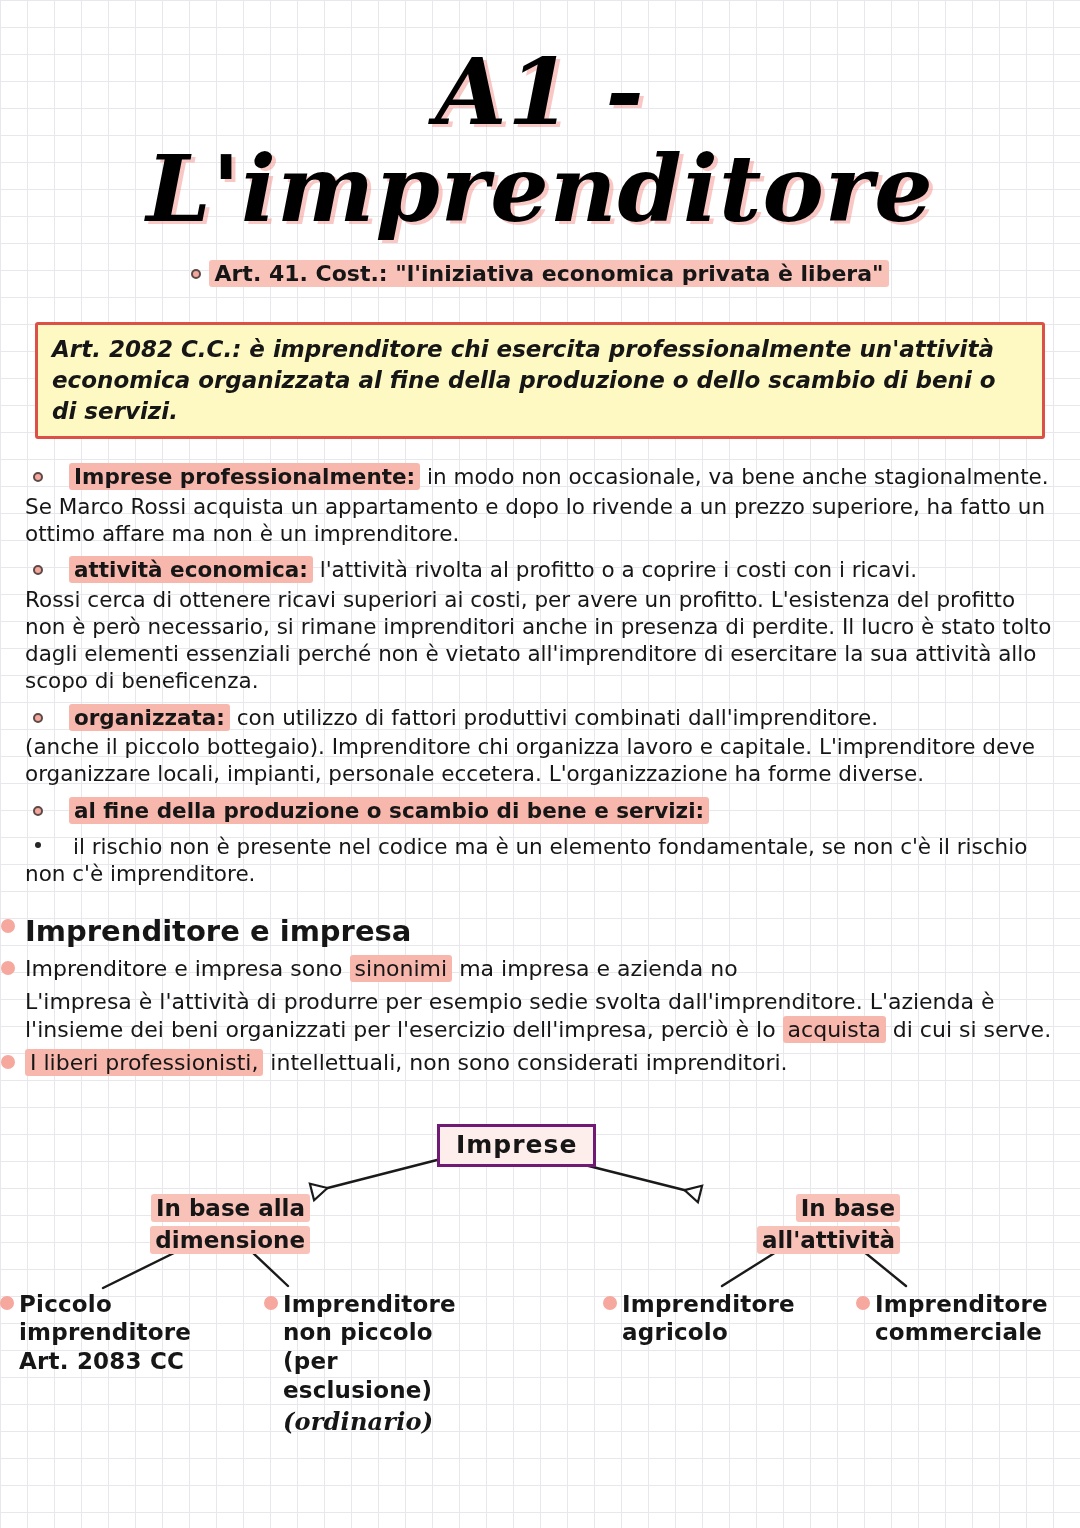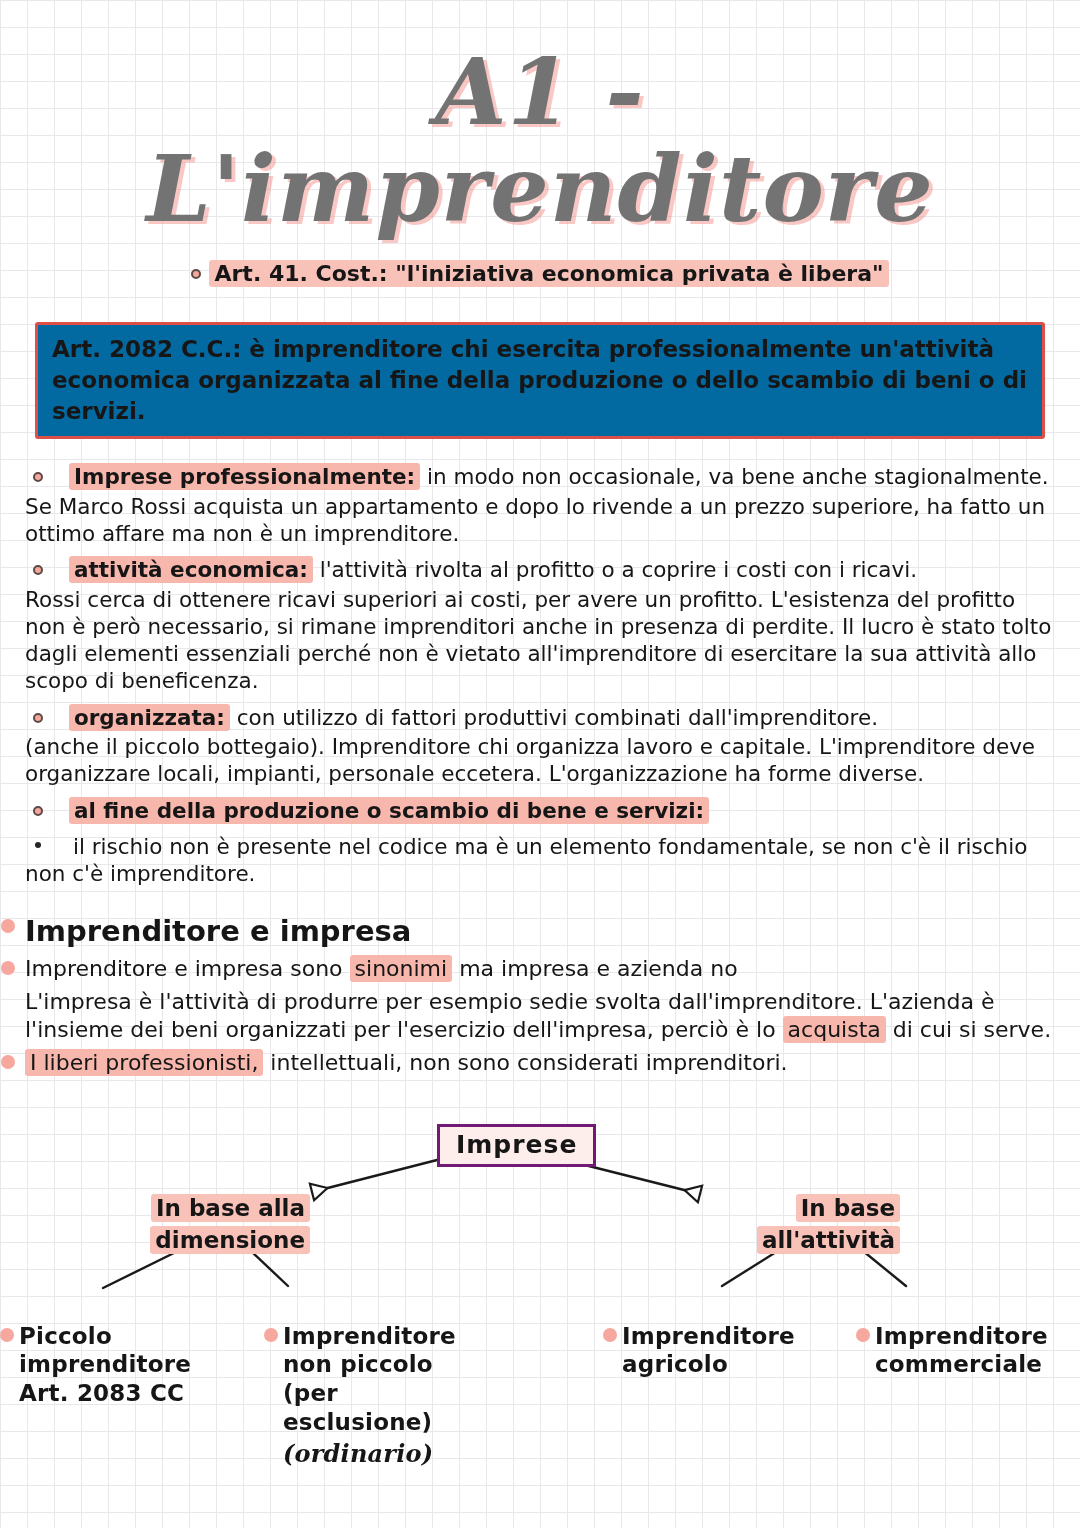--- a/index.html
+++ b/index.html
@@ -18,21 +18,21 @@
   .content { padding: 0 25px; }
 
   .title {
     text-align: center;
     margin-top: 44px;
     font-family: "DejaVu Serif", serif;
     font-style: italic;
     font-weight: bold;
     font-size: 92px;
     line-height: 1.05;
-    color: #737373;
+    color: #000000;
     letter-spacing: 1px;
     text-shadow: 4px 3px 0 rgba(242, 132, 126, 0.45);
   }
 
   .subtitle {
     text-align: center;
     margin-top: 24px;
     font-size: 22px;
     font-weight: bold;
   }
@@ -42,26 +42,27 @@
     border-radius: 3px;
     padding: 1px 5px;
     box-decoration-break: clone;
     -webkit-box-decoration-break: clone;
   }
   .hl-light { background: #f9c2b9; }
 
   .def-box {
     margin: 36px 10px 0 10px;
     border: 3px solid #dd5048;
-    background: #0369a1;
+    background: #fef9c3;
     border-radius: 3px;
     padding: 9px 14px;
     font-size: 23px;
     font-weight: bold;
     line-height: 1.35;
+    font-style: italic;
   }
 
   .bullets { margin-top: 24px; font-size: 21.5px; line-height: 1.27; }
   .bullet { margin-bottom: 9px; }
   .marker {
     display: inline-block;
     width: 10px; height: 10px;
     border-radius: 50%;
     background: #f5a79d;
     border: 2.5px solid #5c4a47;
@@ -111,21 +112,20 @@
   }
   .branch-left { left: 126px; top: 80px; width: 184px; }
   .branch-right { left: 748px; top: 80px; width: 152px; }
   .leaf {
     position: absolute;
     top: 178px;
     font-size: 23px;
     font-weight: bold;
     line-height: 1.25;
     letter-spacing: 0.2px;
-    margin-top: 32px;
   }
   .leaf-dot {
     position: absolute;
     left: -19px; top: 6px;
     width: 14px; height: 14px;
     border-radius: 50%;
     background: #f6a89f;
   }
   .leaf1 { left: 19px;  width: 175px; }
   .leaf2 { left: 283px; width: 205px; }

